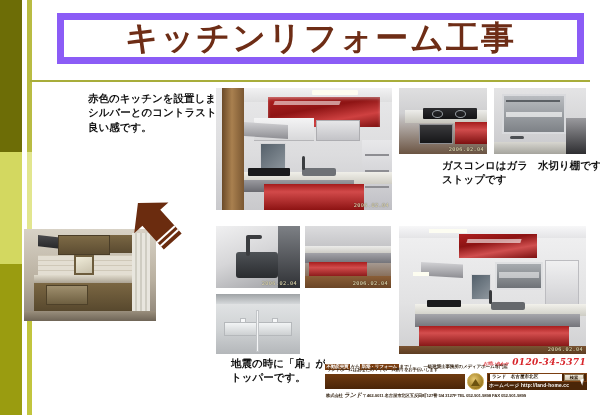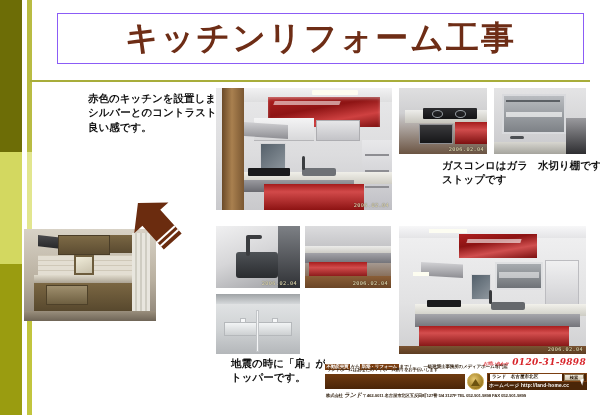--- a/index.html
+++ b/index.html
@@ -44,21 +44,21 @@
   .edge-accent.acc-b { top: 152px; height: 112px; background: #e2e68f; }
   .edge-accent.acc-c { top: 264px; height: 151px; background: #c2c53e; }
 
   
   #title-box {
     position: absolute;
     left: 57px;
     top: 13px;
     width: 527px;
     height: 51px;
-    border: 1px solid #8b5cf6;
+    border: 7px solid #8b5cf6;
     box-sizing: border-box;
     background: #ffffff;
   }
   #title-text {
     position: absolute;
     left: 0; right: 0; top: 0; bottom: 0;
     display: flex;
     align-items: center;
     justify-content: center;
     font-family: "DejaVu Serif", "Liberation Serif", serif;
@@ -751,21 +751,21 @@
     </svg>
   </div>
 
   <div id="footer">
     <div class="f-row1">
       <span class="f-tag">不動産売買</span><span class="f-small">から</span><span class="f-tag">新築・リフォーム</span><span class="f-small">まで！</span>
       <span class="f-small" style="margin-left:6px">一級建築士事務所のメディアホーム専門店</span>
     </div>
     <div class="f-phone">
       <span class="lbl">お問い合わせ</span>
-      <span>0120-31-9898</span>
+      <span>0120-34-5371</span>
     </div>
     <div class="f-slogan">ランドホームはあなたのマイホーム創りをお手伝いします</div>
     <div class="f-brandbar"></div>
     <div class="f-seal">
       <div class="mark"></div>
     </div>
     <div class="f-searchwrap">
       <div class="f-searchfield">ランド　名古屋市北区</div>
       <div class="f-searchbtn">検索</div>
     </div>

